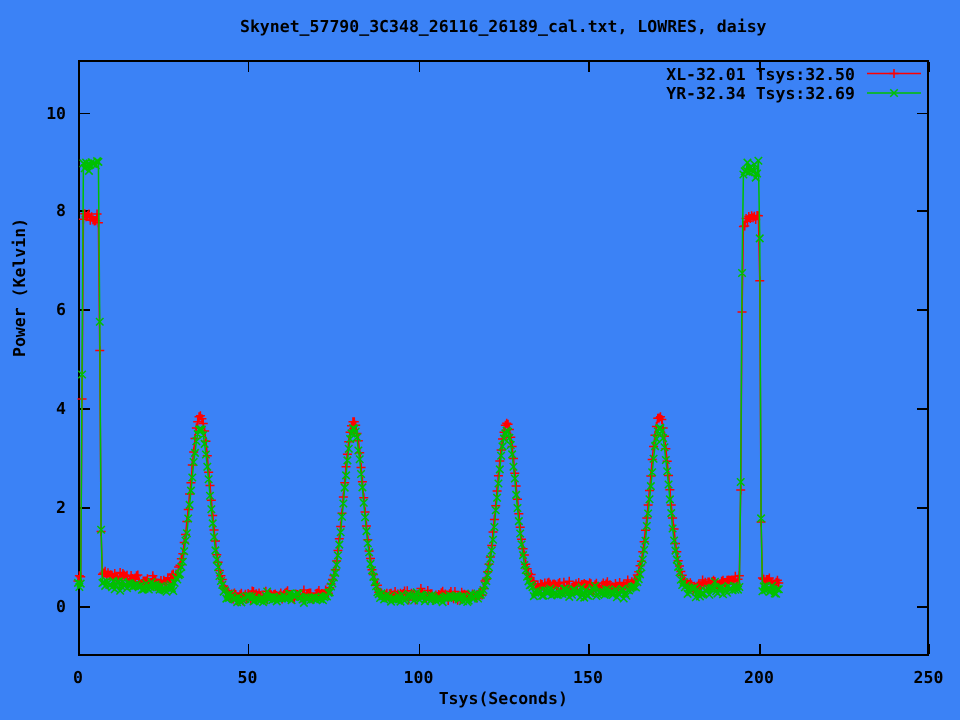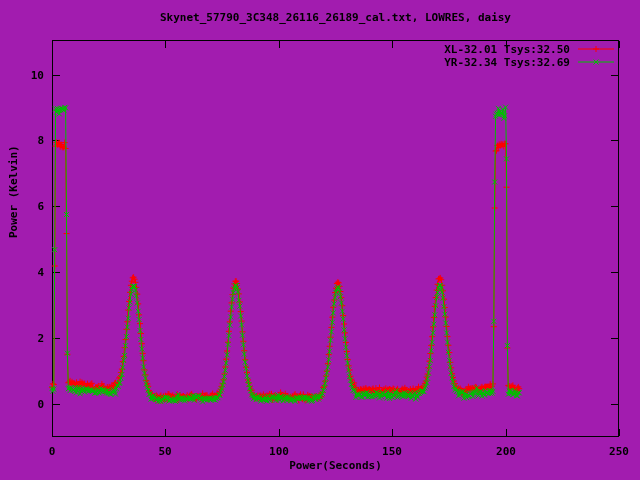--- a/index.html
+++ b/index.html
@@ -1,17 +1,17 @@
 <!DOCTYPE html>
 <html><head>
 <meta charset="utf-8">
 <style>
   html,body{margin:0;padding:0;background:#fff;}
   .screen{
-    position:relative;width:640px;height:480px;background:#a21caf;overflow:hidden;
+    position:relative;width:640px;height:480px;background:#3b82f6;overflow:hidden;
     font-family:"DejaVu Sans Mono","Liberation Mono",monospace;font-weight:bold;color:#000;
   }
   .chart-title{position:absolute;left:52px;width:567px;top:10px;height:16px;
     line-height:16px;text-align:center;font-size:11px;letter-spacing:0;}
   .x-axis-label{position:absolute;left:52px;width:567px;top:458px;height:16px;
     line-height:16px;text-align:center;font-size:11px;}
   .y-axis-label{position:absolute;left:13px;top:238px;width:0;height:0;font-size:11px;}
   .y-axis-label span{display:block;white-space:nowrap;transform:translate(-50%,-50%) rotate(-90deg);}
   svg.plot{position:absolute;left:0;top:0;}
   svg text{font-family:"DejaVu Sans Mono","Liberation Mono",monospace;font-weight:bold;font-size:11px;fill:#000;}
@@ -80,14 +80,14 @@
           <line x1="578" y1="49" x2="614" y2="49" stroke="#ff0000" stroke-width="1"></line>
           <path d="M593,49h6M596,46v6" stroke="#ff0000" fill="none" stroke-width="1"></path>
         </g>
         <g>
           <text x="570" y="66" text-anchor="end">YR-32.34 Tsys:32.69</text>
           <line x1="578" y1="62" x2="614" y2="62" stroke="#00c000" stroke-width="1"></line>
           <path d="M593.5,59.5l5,5M598.5,59.5l-5,5" stroke="#00c000" fill="none" stroke-width="1"></path>
         </g>
       </g>
     </svg>
-  <div class="x-axis-label">Power(Seconds)</div>
+  <div class="x-axis-label">Tsys(Seconds)</div>
 </div>
 
 </body></html>

